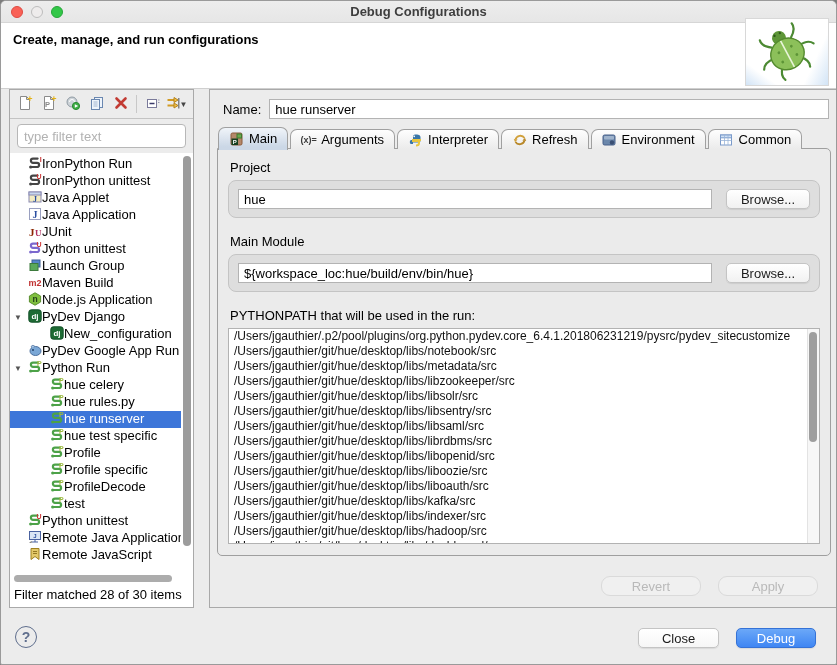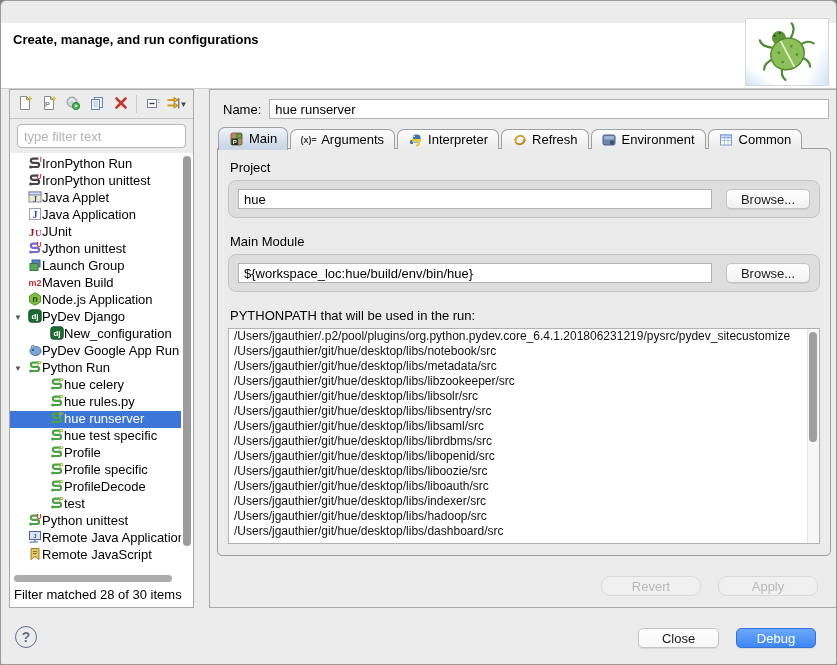--- a/index.html
+++ b/index.html
@@ -100,20 +100,28 @@
     font:bold 14px/19px "Liberation Sans",sans-serif; text-align:center; }
   .footer-btns { position:absolute; right:20px; top:20px; display:flex; gap:17px; }
   .btn.close { width:81px; background:linear-gradient(#ffffff,#f6f6f6); }
   .btn.primary { width:80px; background:linear-gradient(#6ba8f8,#3f86f3); border-color:#3572d6; color:#fff; }
 </style>
 </head>
 <body>
 
 <div class="window">
 
+  <div class="titlebar">
+    <div class="traffic">
+      <span class="light red"></span>
+      <span class="light gray"></span>
+      <span class="light green"></span>
+    </div>
+    <span class="titlebar-title">Debug Configurations</span>
+  </div>
 
   <div class="header">
     <div class="header-title">Create, manage, and run configurations</div>
     <div class="bug-box">
       <svg width="82" height="66" viewBox="0 0 82 66">
         <g transform="rotate(-28 41 34)">
           <g stroke="#4c8a33" stroke-width="2.2" fill="none" stroke-linecap="round">
             <path d="M30 22 C24 18 22 14 23 10"></path>
               <path d="M52 22 C58 18 60 14 59 10"></path>
             <path d="M27 33 C19 32 15 34 13 38"></path>
@@ -526,20 +534,21 @@
               <div class="path-row">/Users/jgauthier/git/hue/desktop/libs/notebook/src</div>
               <div class="path-row">/Users/jgauthier/git/hue/desktop/libs/metadata/src</div>
               <div class="path-row">/Users/jgauthier/git/hue/desktop/libs/libzookeeper/src</div>
               <div class="path-row">/Users/jgauthier/git/hue/desktop/libs/libsolr/src</div>
               <div class="path-row">/Users/jgauthier/git/hue/desktop/libs/libsentry/src</div>
               <div class="path-row">/Users/jgauthier/git/hue/desktop/libs/libsaml/src</div>
               <div class="path-row">/Users/jgauthier/git/hue/desktop/libs/librdbms/src</div>
               <div class="path-row">/Users/jgauthier/git/hue/desktop/libs/libopenid/src</div>
               <div class="path-row">/Users/jgauthier/git/hue/desktop/libs/liboozie/src</div>
               <div class="path-row">/Users/jgauthier/git/hue/desktop/libs/liboauth/src</div>
+              <div class="path-row">/Users/jgauthier/git/hue/desktop/libs/kafka/src</div>
               <div class="path-row">/Users/jgauthier/git/hue/desktop/libs/indexer/src</div>
               <div class="path-row">/Users/jgauthier/git/hue/desktop/libs/hadoop/src</div>
               <div class="path-row">/Users/jgauthier/git/hue/desktop/libs/dashboard/src</div>
             </div>
           <div class="pl-track">
             <div class="pl-thumb"></div>
           </div>
         </div>
       </div>
       <div class="apply-row">

